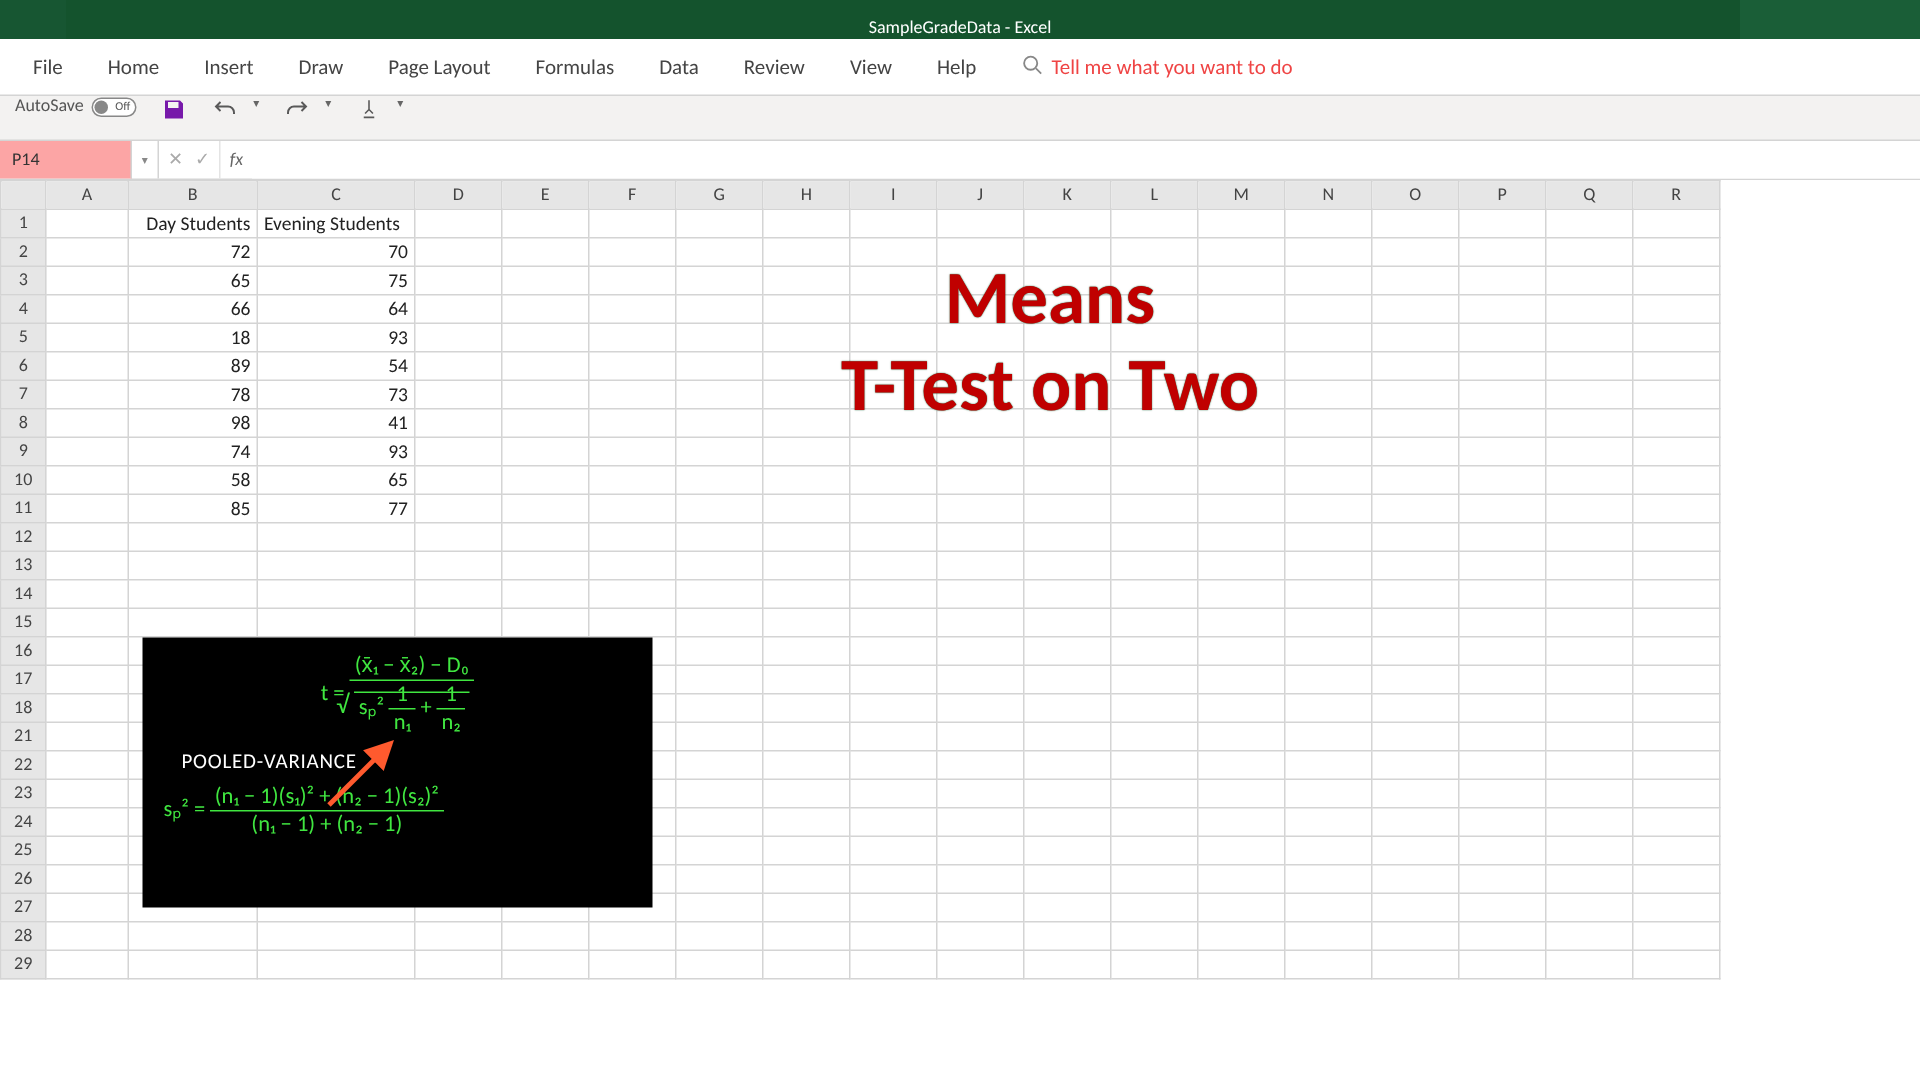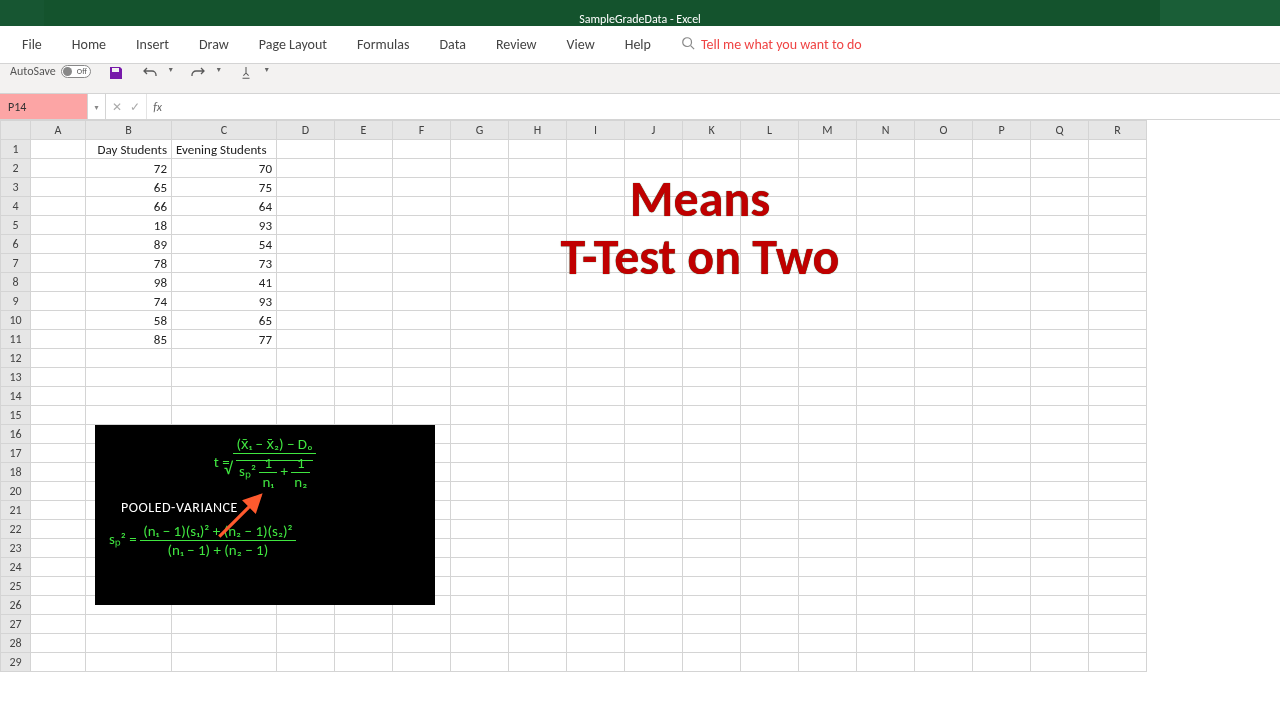--- a/index.html
+++ b/index.html
@@ -520,41 +520,20 @@
           <td></td>
           <td></td>
           <td></td>
           <td></td>
           <td></td>
           <td></td>
           <td></td>
           <td></td>
         </tr>
         <tr>
-          <th>20</th>
-          <td></td>
-          <td></td>
-          <td></td>
-          <td></td>
-          <td></td>
-          <td></td>
-          <td></td>
-          <td></td>
-          <td></td>
-          <td></td>
-          <td></td>
-          <td></td>
-          <td></td>
-          <td></td>
-          <td></td>
-          <td></td>
-          <td></td>
-          <td></td>
-        </tr>
-        <tr>
           <th>21</th>
           <td></td>
           <td></td>
           <td></td>
           <td></td>
           <td></td>
           <td></td>
           <td></td>
           <td></td>
           <td></td>

